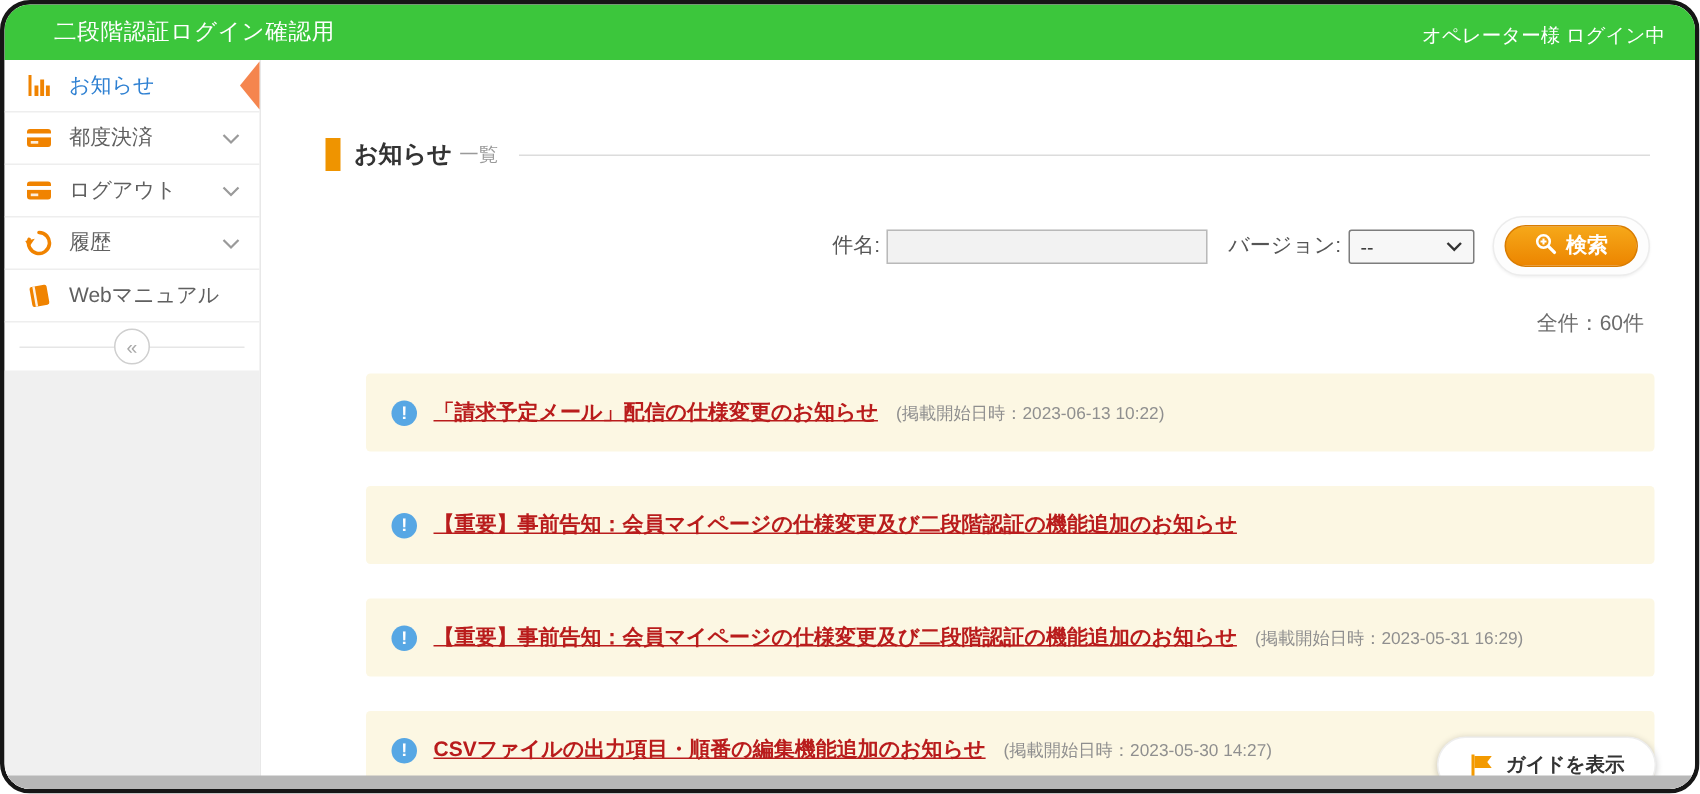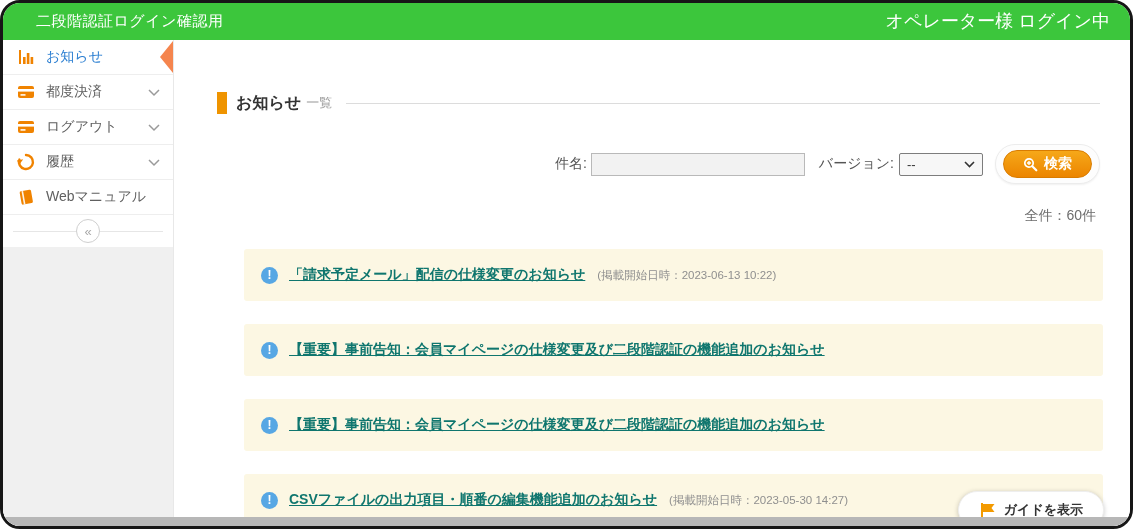--- a/index.html
+++ b/index.html
@@ -7,21 +7,21 @@
   .screen {
     position:relative; width:1133px; height:529px;
     border:3px solid #161616; border-radius:20px; overflow:hidden; background:#fff;
   }
   
   .topbar {
     height:37px; background:#3cc63c; display:flex; align-items:center;
     justify-content:space-between; padding:0 20px 0 33px; color:#fff;
   }
   .topbar .title { font-size:15px; letter-spacing:.5px; }
-  .topbar .user  { font-size:18px; align-self:flex-end; padding-bottom:7px;margin-left:40px; }
+  .topbar .user  { font-size:13px; align-self:flex-end; padding-bottom:7px;margin-left:40px; }
   
   .body-row { display:flex; height:489px; }
   .sidebar { width:171px; background:#fff; display:flex; flex-direction:column; border-right:1px solid #e8e8e8; }
   .side-item {
     position:relative; height:35px; display:flex; align-items:center;
     padding-left:13px; border-bottom:1px solid #eeeeee; cursor:pointer;
     color:#606060; font-size:14px;
   }
   .side-item .lbl { margin-left:10px; }
   .side-item.active { color:#2e80d2; }
@@ -57,37 +57,37 @@
     display:flex; align-items:center; justify-content:space-between;
     width:84px; height:23px; border:1px solid #7d7d7d; border-radius:2px;
     background:#f7f7f7; margin-left:5px; padding:0 7px; font-size:13px; color:#333; cursor:pointer;
   }
   .version-label { margin-left:14px; }
   .search-capsule {
     margin-left:12px; background:#fdfdfd; border:1px solid #ececec; border-radius:20px;
     padding:5px 7px; box-shadow:0 1px 2px rgba(0,0,0,.06);
   }
   .search-btn {
-    display:flex; align-items:center; gap:6px; border:1px solid #d97c00; border-radius:15px;
+    display:flex; align-items:flex-start; gap:6px; border:1px solid #d97c00; border-radius:15px;
     background:linear-gradient(#f6a819,#ec8500); color:#fff; font-size:14px; font-weight:bold;
     padding:4px 19px; cursor:pointer; font-family:inherit;
   }
   .total-row { text-align:right; margin:23px 34px 0 0; font-size:14px; color:#6d6d6d; }
   .notice-list { margin:24px 27px 0 70px; }
   .notice-row {
     display:flex; align-items:center; height:52px; background:#fcf7e3;
     border-radius:3px; margin-bottom:23px; padding-left:17px;
   }
   .info-dot {
     width:17px; height:17px; border-radius:50%; background:#57a7e4; color:#fff;
     font-size:12px; font-weight:bold; display:flex; align-items:center; justify-content:center;
     flex:0 0 17px;
   }
   .notice-link {
-    margin-left:11px; color:#0f766e; font-size:14px; font-weight:bold;
+    margin-left:11px; color:#b91c1c; font-size:14px; font-weight:bold;
     text-decoration:underline; white-space:nowrap; cursor:pointer;
   }
   .notice-meta { margin-left:12px; color:#8f8f8f; font-size:11.5px; white-space:nowrap; }
   .guide-btn {
     position:absolute; right:26px; bottom:0; display:flex; align-items:center; gap:8px;
     background:#fff; border:1px solid #eee; border-radius:20px; padding:9px 20px;
     box-shadow:0 1px 5px rgba(0,0,0,.22); cursor:pointer;
     font-size:13px; font-weight:bold; color:#333; font-family:inherit;
   }
   
@@ -214,20 +214,21 @@
         </div>
 
         <div class="notice-row">
           <span class="info-dot">!</span>
           <a class="notice-link">【重要】事前告知：会員マイページの仕様変更及び二段階認証の機能追加のお知らせ</a>
         </div>
 
         <div class="notice-row">
           <span class="info-dot">!</span>
           <a class="notice-link">【重要】事前告知：会員マイページの仕様変更及び二段階認証の機能追加のお知らせ</a>
+          <span class="notice-meta">(掲載開始日時：2023-05-31 16:29)</span>
         </div>
 
         <div class="notice-row">
           <span class="info-dot">!</span>
           <a class="notice-link">CSVファイルの出力項目・順番の編集機能追加のお知らせ</a>
           <span class="notice-meta">(掲載開始日時：2023-05-30 14:27)</span>
         </div>
 
       </div>
 

